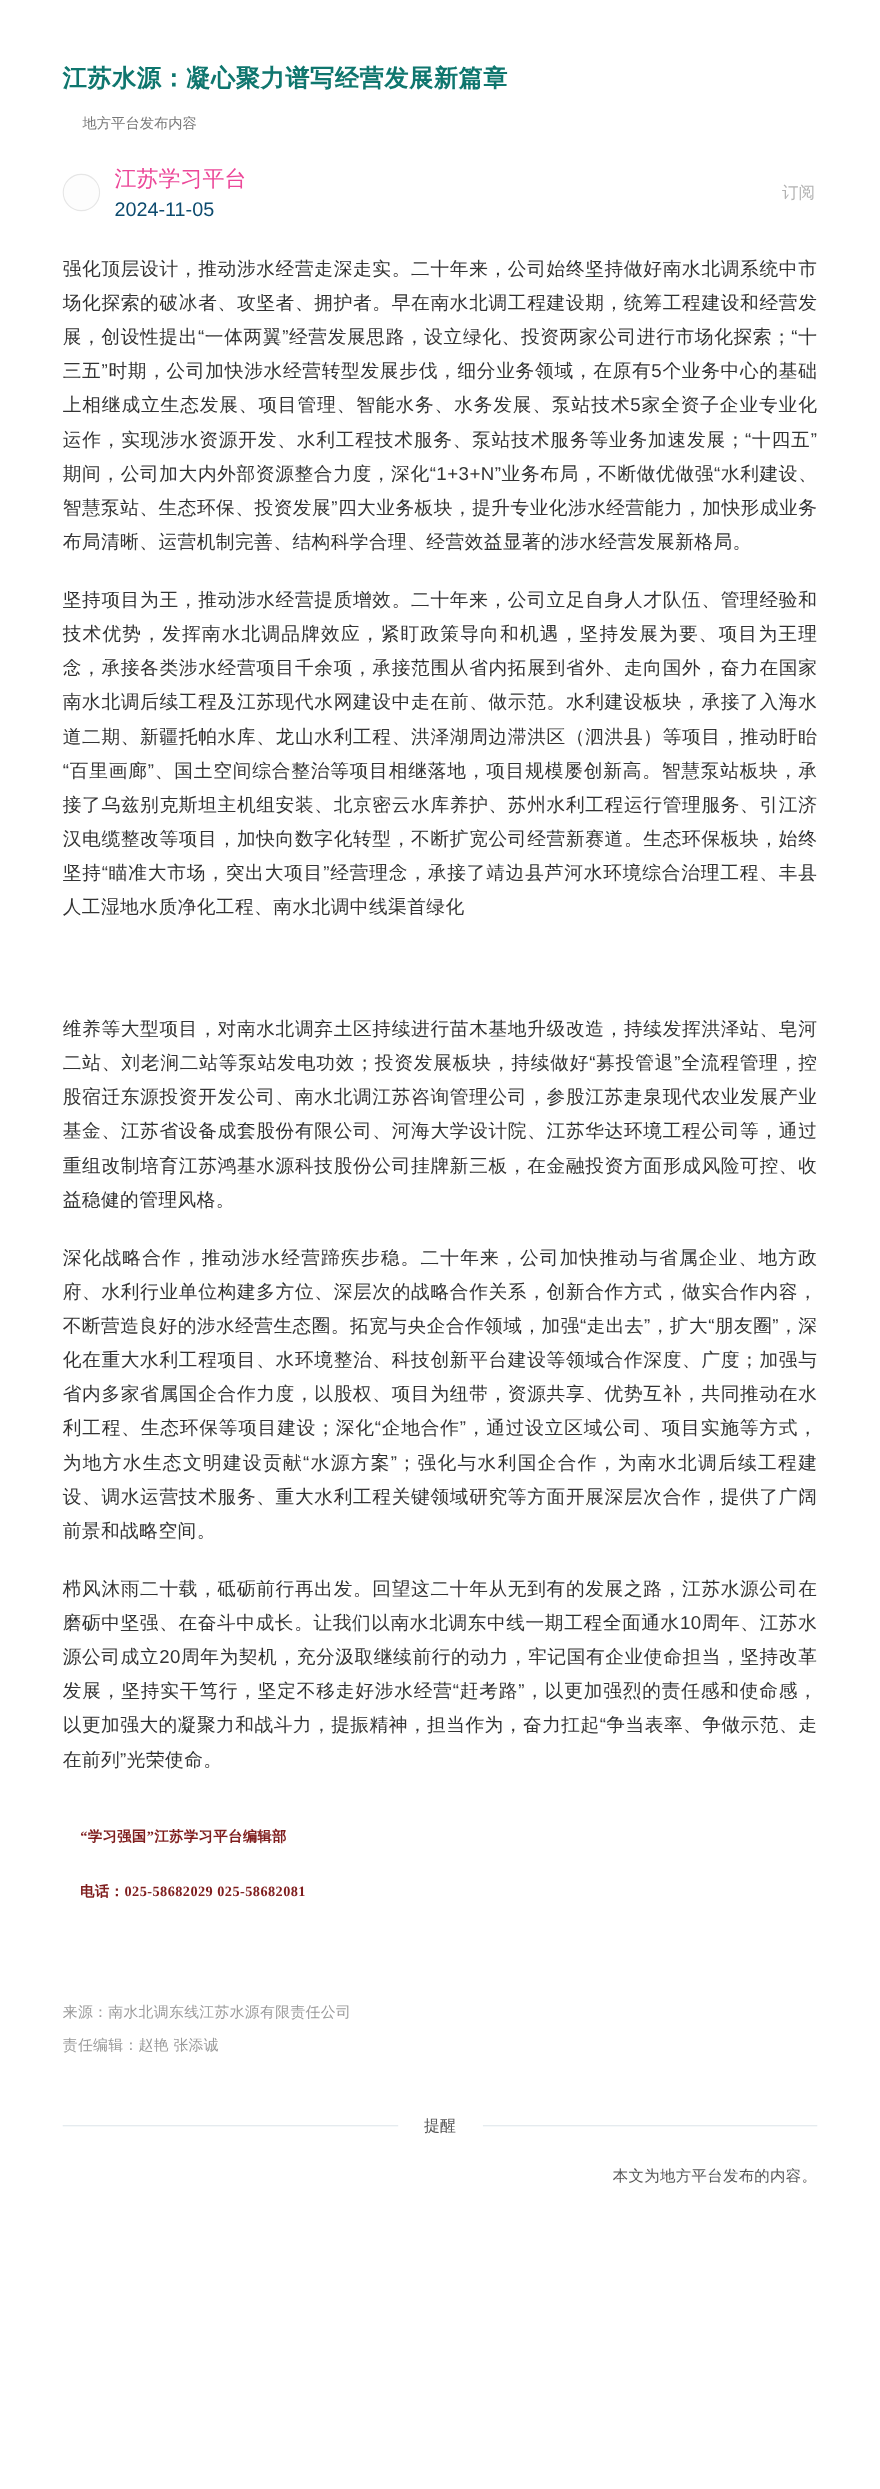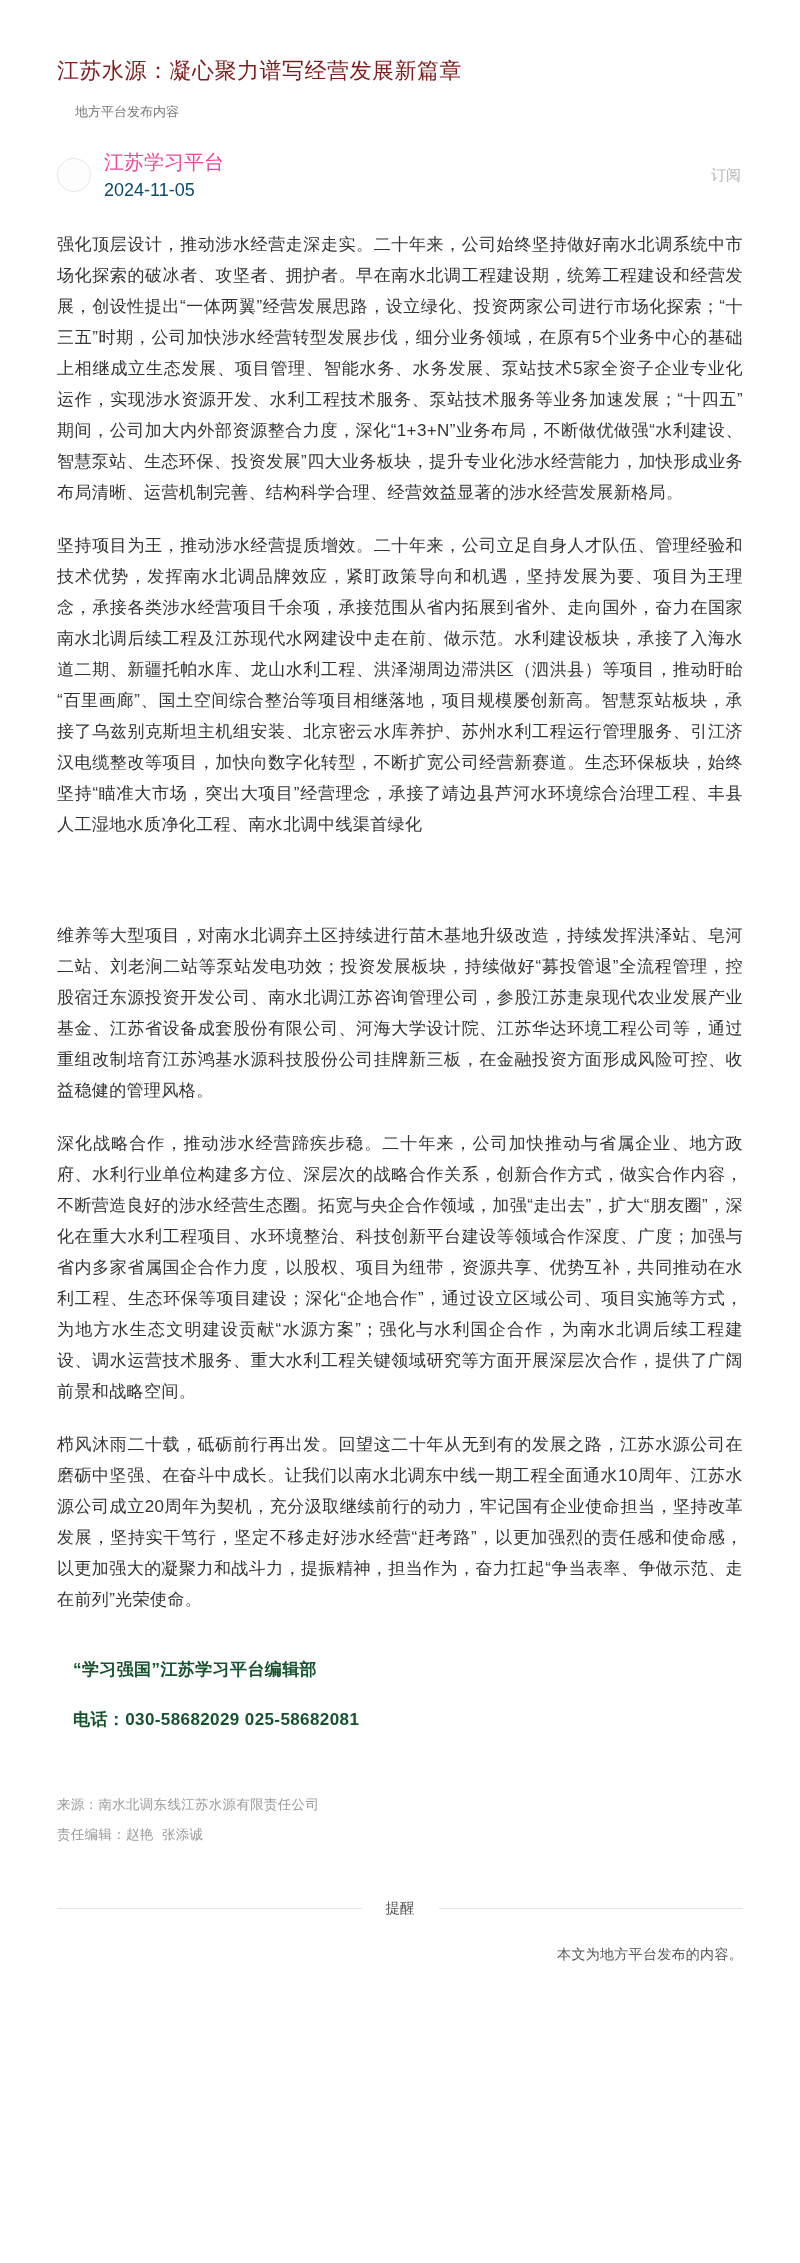--- a/index.html
+++ b/index.html
@@ -10,22 +10,22 @@
     margin: 0 auto;
     font-family: "Liberation Sans", "DejaVu Sans", sans-serif;
     color: #333;
     overflow-x: hidden;
   }
   .page { padding: 0 57px 80px; }
 
   .article-title {
     margin-top: 55px;
     font-size: 22px;
-    font-weight: 400;
-    color: #7f1d1d;
+    font-weight: 700;
+    color: #0f766e;
     line-height: 32px;
     letter-spacing: 0.5px;
   }
   .content-type {
     margin: 16px 0 0 18px;
     font-size: 13px;
     color: #777;
   }
 
   .publisher-row {
@@ -57,30 +57,31 @@
     font-size: 17px;
     line-height: 31px;
     letter-spacing: 0.4px;
     color: #333;
     text-align: justify;
     margin: 0 0 22px;
   }
   .para-gap { height: 58px; }
 
   .bold-line {
-    font-size: 17px;
+    font-size: 13px;
     line-height: 26px;
     font-weight: 700;
-    color: #14532d;
+    color: #7f1d1d;
     letter-spacing: 0.4px;
+    font-family: Liberation Serif, serif;
   }
   .editorial { margin: 42px 0 0 16px; }
   .phone { margin: 24px 0 0 16px; }
 
-  .meta-block { margin-top: 58px; font-family: Liberation Mono, monospace; }
+  .meta-block { margin-top: 82px; }
   .meta-line {
     font-size: 13.5px;
     color: #9a9a9a;
     line-height: 30px;
     letter-spacing: 0.3px;
   }
 
   .notice-section { margin-top: 48px; }
   .notice-head {
     display: flex;
@@ -126,21 +127,21 @@
 
   <div class="article">
     <p>强化顶层设计，推动涉水经营走深走实。二十年来，公司始终坚持做好南水北调系统中市场化探索的破冰者、攻坚者、拥护者。早在南水北调工程建设期，统筹工程建设和经营发展，创设性提出“一体两翼”经营发展思路，设立绿化、投资两家公司进行市场化探索；“十三五”时期，公司加快涉水经营转型发展步伐，细分业务领域，在原有5个业务中心的基础上相继成立生态发展、项目管理、智能水务、水务发展、泵站技术5家全资子企业专业化运作，实现涉水资源开发、水利工程技术服务、泵站技术服务等业务加速发展；“十四五”期间，公司加大内外部资源整合力度，深化“1+3+N”业务布局，不断做优做强“水利建设、智慧泵站、生态环保、投资发展”四大业务板块，提升专业化涉水经营能力，加快形成业务布局清晰、运营机制完善、结构科学合理、经营效益显著的涉水经营发展新格局。</p>
     <p>坚持项目为王，推动涉水经营提质增效。二十年来，公司立足自身人才队伍、管理经验和技术优势，发挥南水北调品牌效应，紧盯政策导向和机遇，坚持发展为要、项目为王理念，承接各类涉水经营项目千余项，承接范围从省内拓展到省外、走向国外，奋力在国家南水北调后续工程及江苏现代水网建设中走在前、做示范。水利建设板块，承接了入海水道二期、新疆托帕水库、龙山水利工程、洪泽湖周边滞洪区（泗洪县）等项目，推动盱眙“百里画廊”、国土空间综合整治等项目相继落地，项目规模屡创新高。智慧泵站板块，承接了乌兹别克斯坦主机组安装、北京密云水库养护、苏州水利工程运行管理服务、引江济汉电缆整改等项目，加快向数字化转型，不断扩宽公司经营新赛道。生态环保板块，始终坚持“瞄准大市场，突出大项目”经营理念，承接了靖边县芦河水环境综合治理工程、丰县人工湿地水质净化工程、南水北调中线渠首绿化</p>
     <div class="para-gap"></div>
     <p>维养等大型项目，对南水北调弃土区持续进行苗木基地升级改造，持续发挥洪泽站、皂河二站、刘老涧二站等泵站发电功效；投资发展板块，持续做好“募投管退”全流程管理，控股宿迁东源投资开发公司、南水北调江苏咨询管理公司，参股江苏疌泉现代农业发展产业基金、江苏省设备成套股份有限公司、河海大学设计院、江苏华达环境工程公司等，通过重组改制培育江苏鸿基水源科技股份公司挂牌新三板，在金融投资方面形成风险可控、收益稳健的管理风格。</p>
     <p>深化战略合作，推动涉水经营蹄疾步稳。二十年来，公司加快推动与省属企业、地方政府、水利行业单位构建多方位、深层次的战略合作关系，创新合作方式，做实合作内容，不断营造良好的涉水经营生态圈。拓宽与央企合作领域，加强“走出去”，扩大“朋友圈”，深化在重大水利工程项目、水环境整治、科技创新平台建设等领域合作深度、广度；加强与省内多家省属国企合作力度，以股权、项目为纽带，资源共享、优势互补，共同推动在水利工程、生态环保等项目建设；深化“企地合作”，通过设立区域公司、项目实施等方式，为地方水生态文明建设贡献“水源方案”；强化与水利国企合作，为南水北调后续工程建设、调水运营技术服务、重大水利工程关键领域研究等方面开展深层次合作，提供了广阔前景和战略空间。</p>
     <p>栉风沐雨二十载，砥砺前行再出发。回望这二十年从无到有的发展之路，江苏水源公司在磨砺中坚强、在奋斗中成长。让我们以南水北调东中线一期工程全面通水10周年、江苏水源公司成立20周年为契机，充分汲取继续前行的动力，牢记国有企业使命担当，坚持改革发展，坚持实干笃行，坚定不移走好涉水经营“赶考路”，以更加强烈的责任感和使命感，以更加强大的凝聚力和战斗力，提振精神，担当作为，奋力扛起“争当表率、争做示范、走在前列”光荣使命。</p>
 
     <div class="bold-line editorial">“学习强国”江苏学习平台编辑部</div>
-    <div class="bold-line phone">电话：030-58682029 025-58682081</div>
+    <div class="bold-line phone">电话：025-58682029 025-58682081</div>
   </div>
 
   <div class="meta-block">
     <div class="meta-line">来源：南水北调东线江苏水源有限责任公司</div>
     <div class="meta-line">责任编辑：赵艳 张添诚</div>
   </div>
 
   <div class="notice-section">
     <div class="notice-head">
       <span class="rule"></span>

